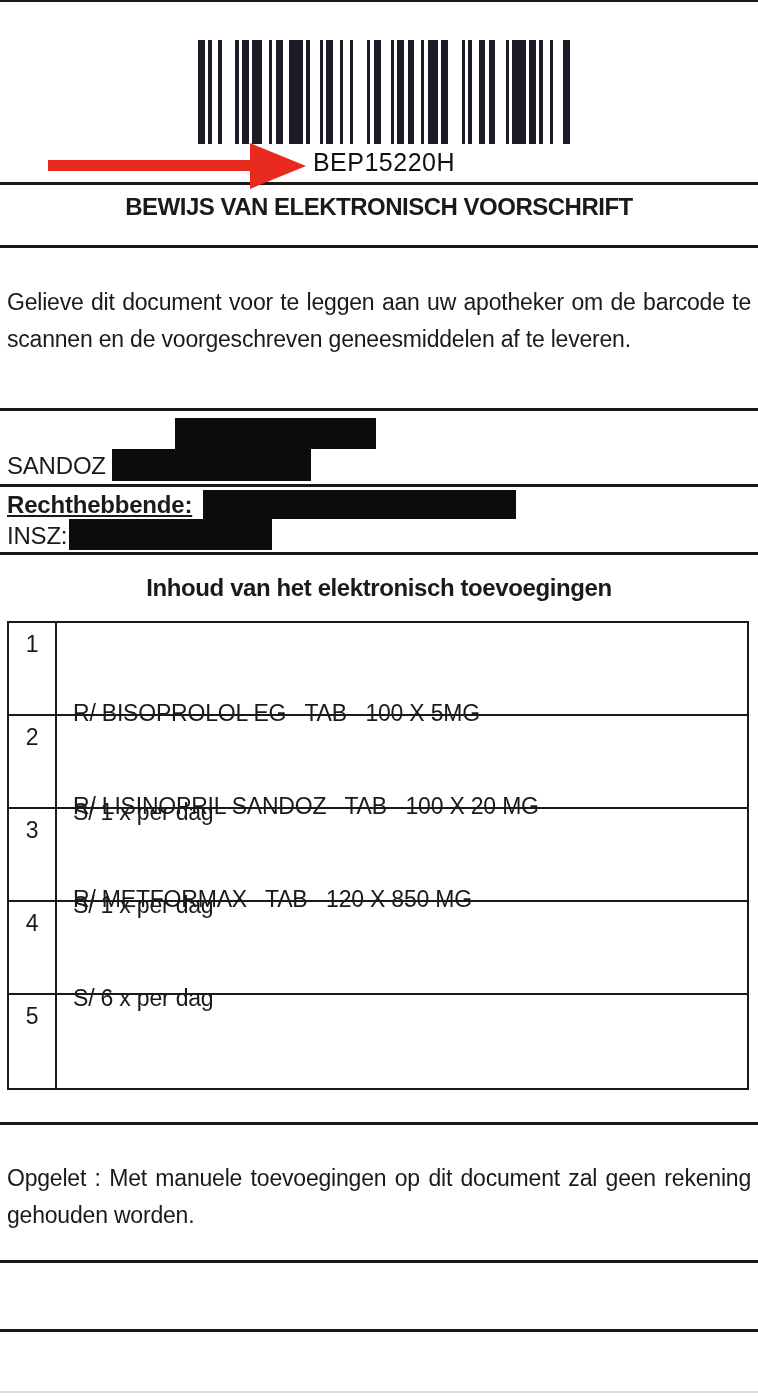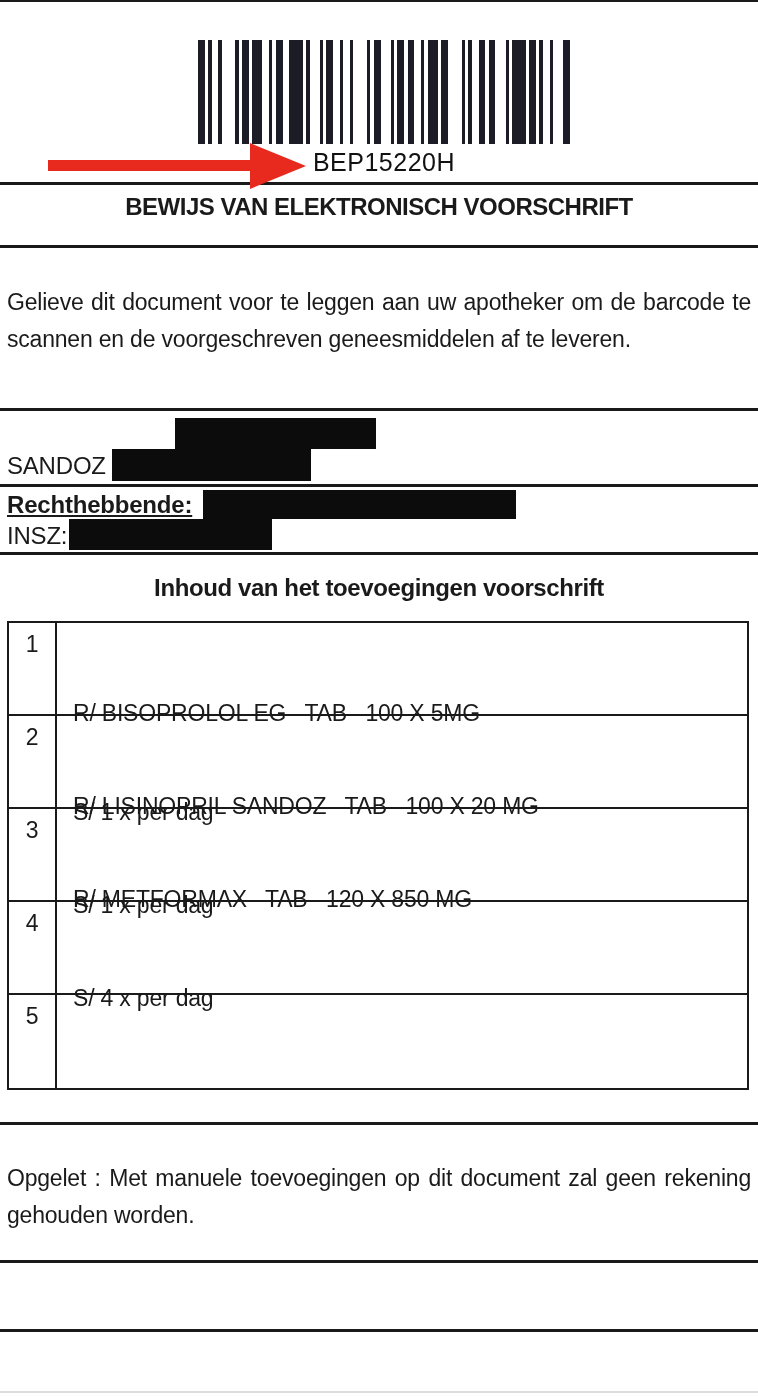--- a/index.html
+++ b/index.html
@@ -226,42 +226,42 @@
   <div class="field-label" style="top:452px;">SANDOZ nr:</div>
   <div class="redact" id="bar-riziv"></div>
 
   <div class="rule" style="top:484px;"></div>
   <div class="field-label bold" style="top:491px;text-decoration:underline;">Rechthebbende:</div>
   <div class="redact" id="bar-rechthebbende"></div>
   <div class="field-label" style="top:522px;">INSZ:</div>
   <div class="redact" id="bar-insz"></div>
   <div class="rule" style="top:552px;"></div>
 
-  <div class="contents-heading">Inhoud van het toevoegingen voorschrift</div>
+  <div class="contents-heading">Inhoud van het elektronisch toevoegingen</div>
 
   <div class="rx-table">
     <div class="rx-row">
       <div class="rx-num">1</div>
       <div class="rx-content">
         <div>R/ BISOPROLOL EG   TAB   100 X 5MG</div>
         <div>S/ 1 x per dag</div>
       </div>
     </div>
     <div class="rx-row">
       <div class="rx-num">2</div>
       <div class="rx-content">
         <div>R/ LISINOPRIL SANDOZ   TAB   100 X 20 MG</div>
         <div>S/ 1 x per dag</div>
       </div>
     </div>
     <div class="rx-row">
       <div class="rx-num">3</div>
       <div class="rx-content">
         <div>R/ METFORMAX   TAB   120 X 850 MG</div>
-        <div>S/ 4 x per dag</div>
+        <div>S/ 6 x per dag</div>
       </div>
     </div>
     <div class="rx-row">
       <div class="rx-num">4</div>
       <div class="rx-content">
         <div></div>
         <div></div>
       </div>
     </div>
     <div class="rx-row">

